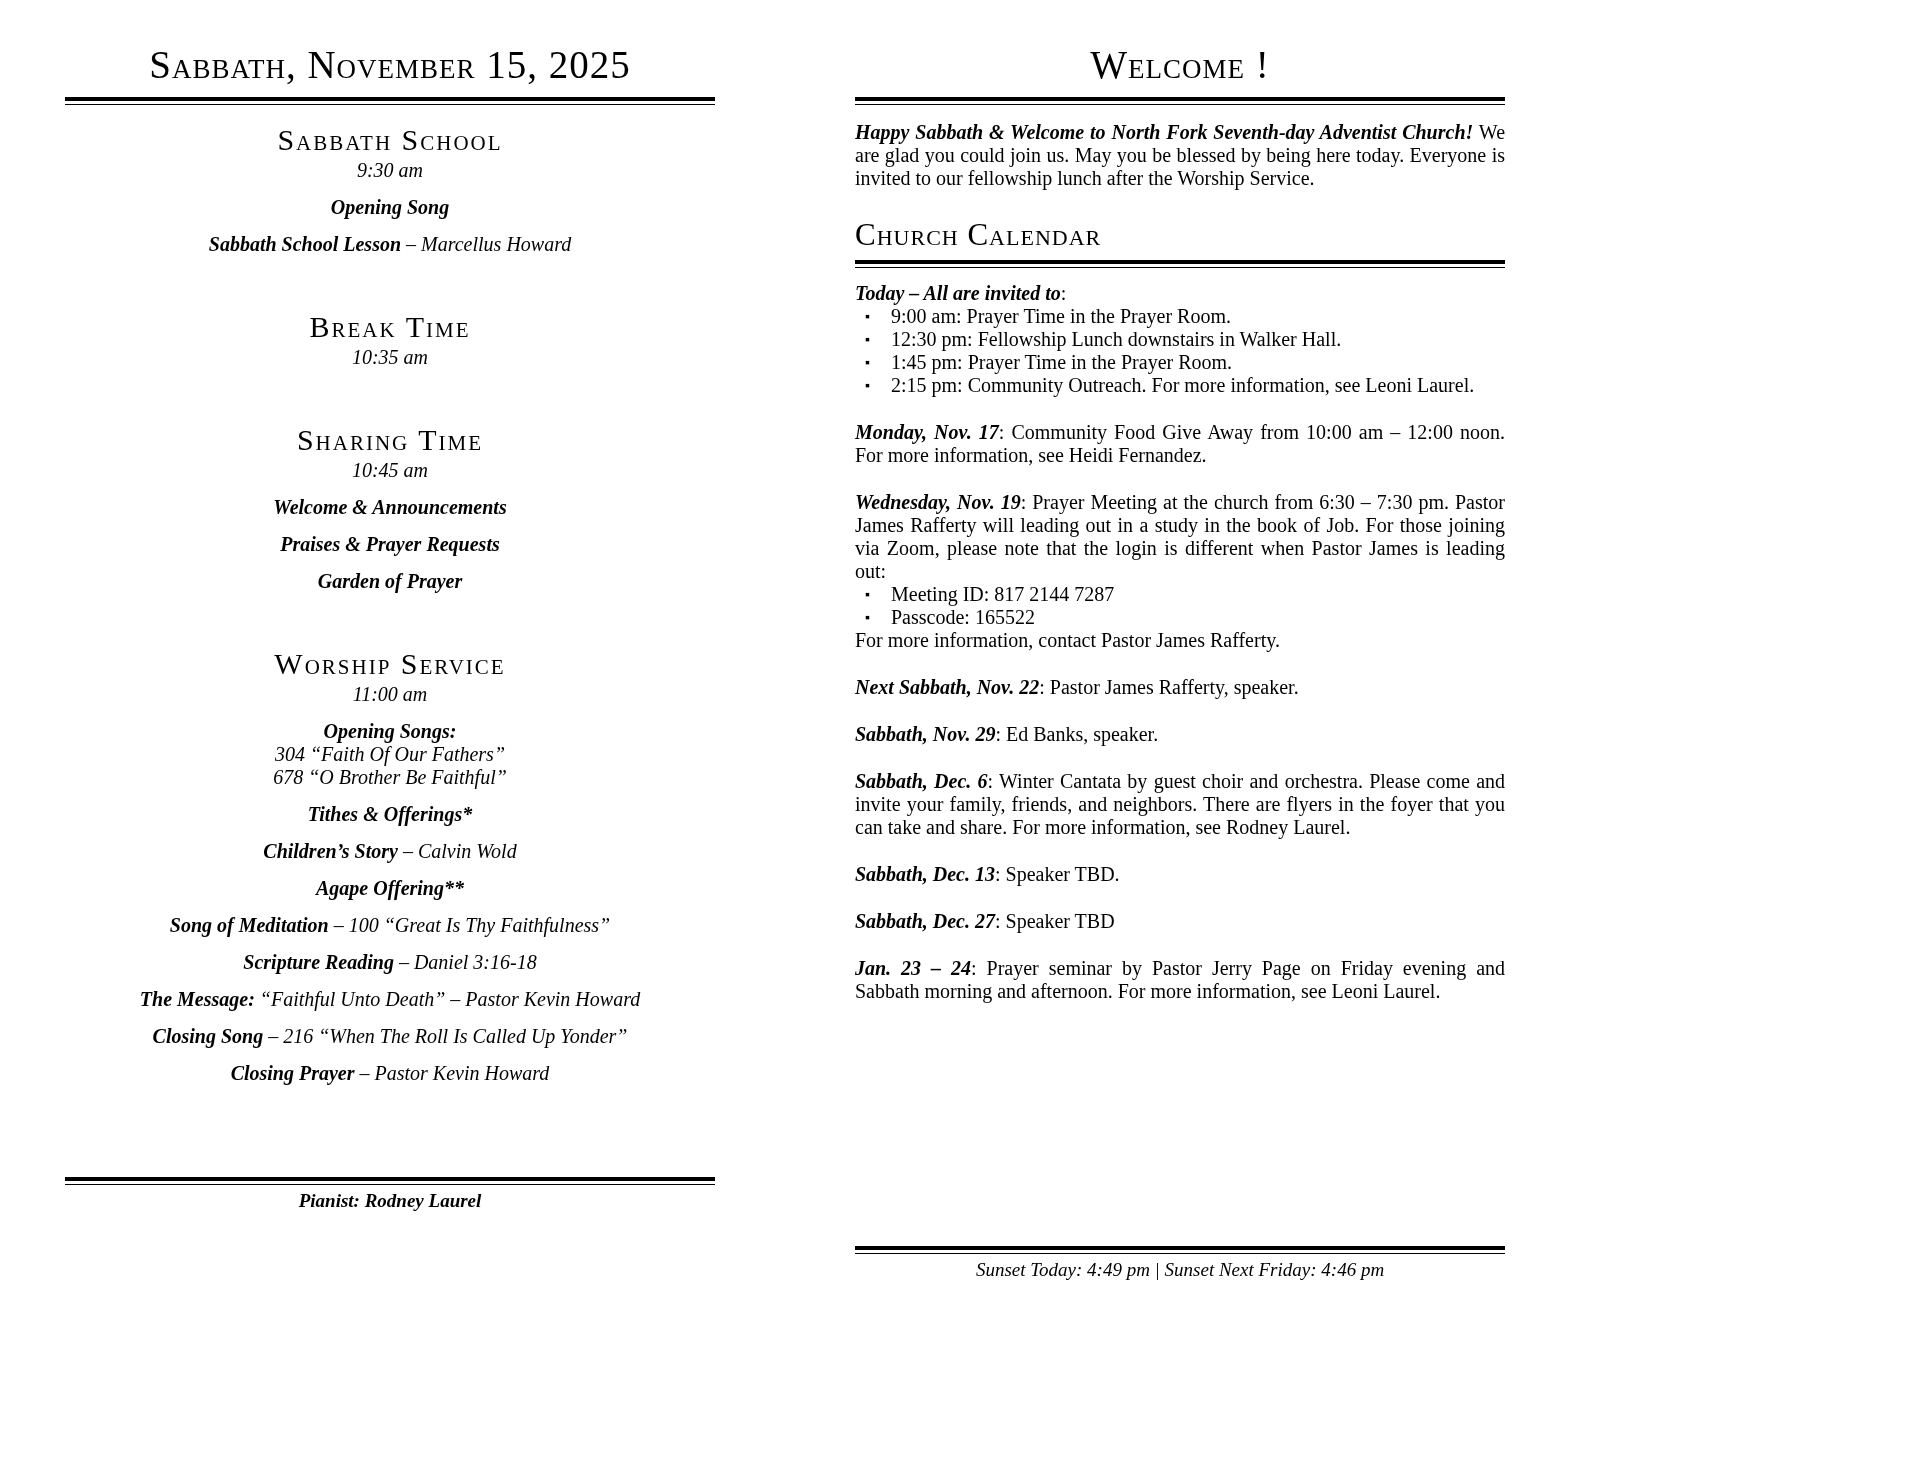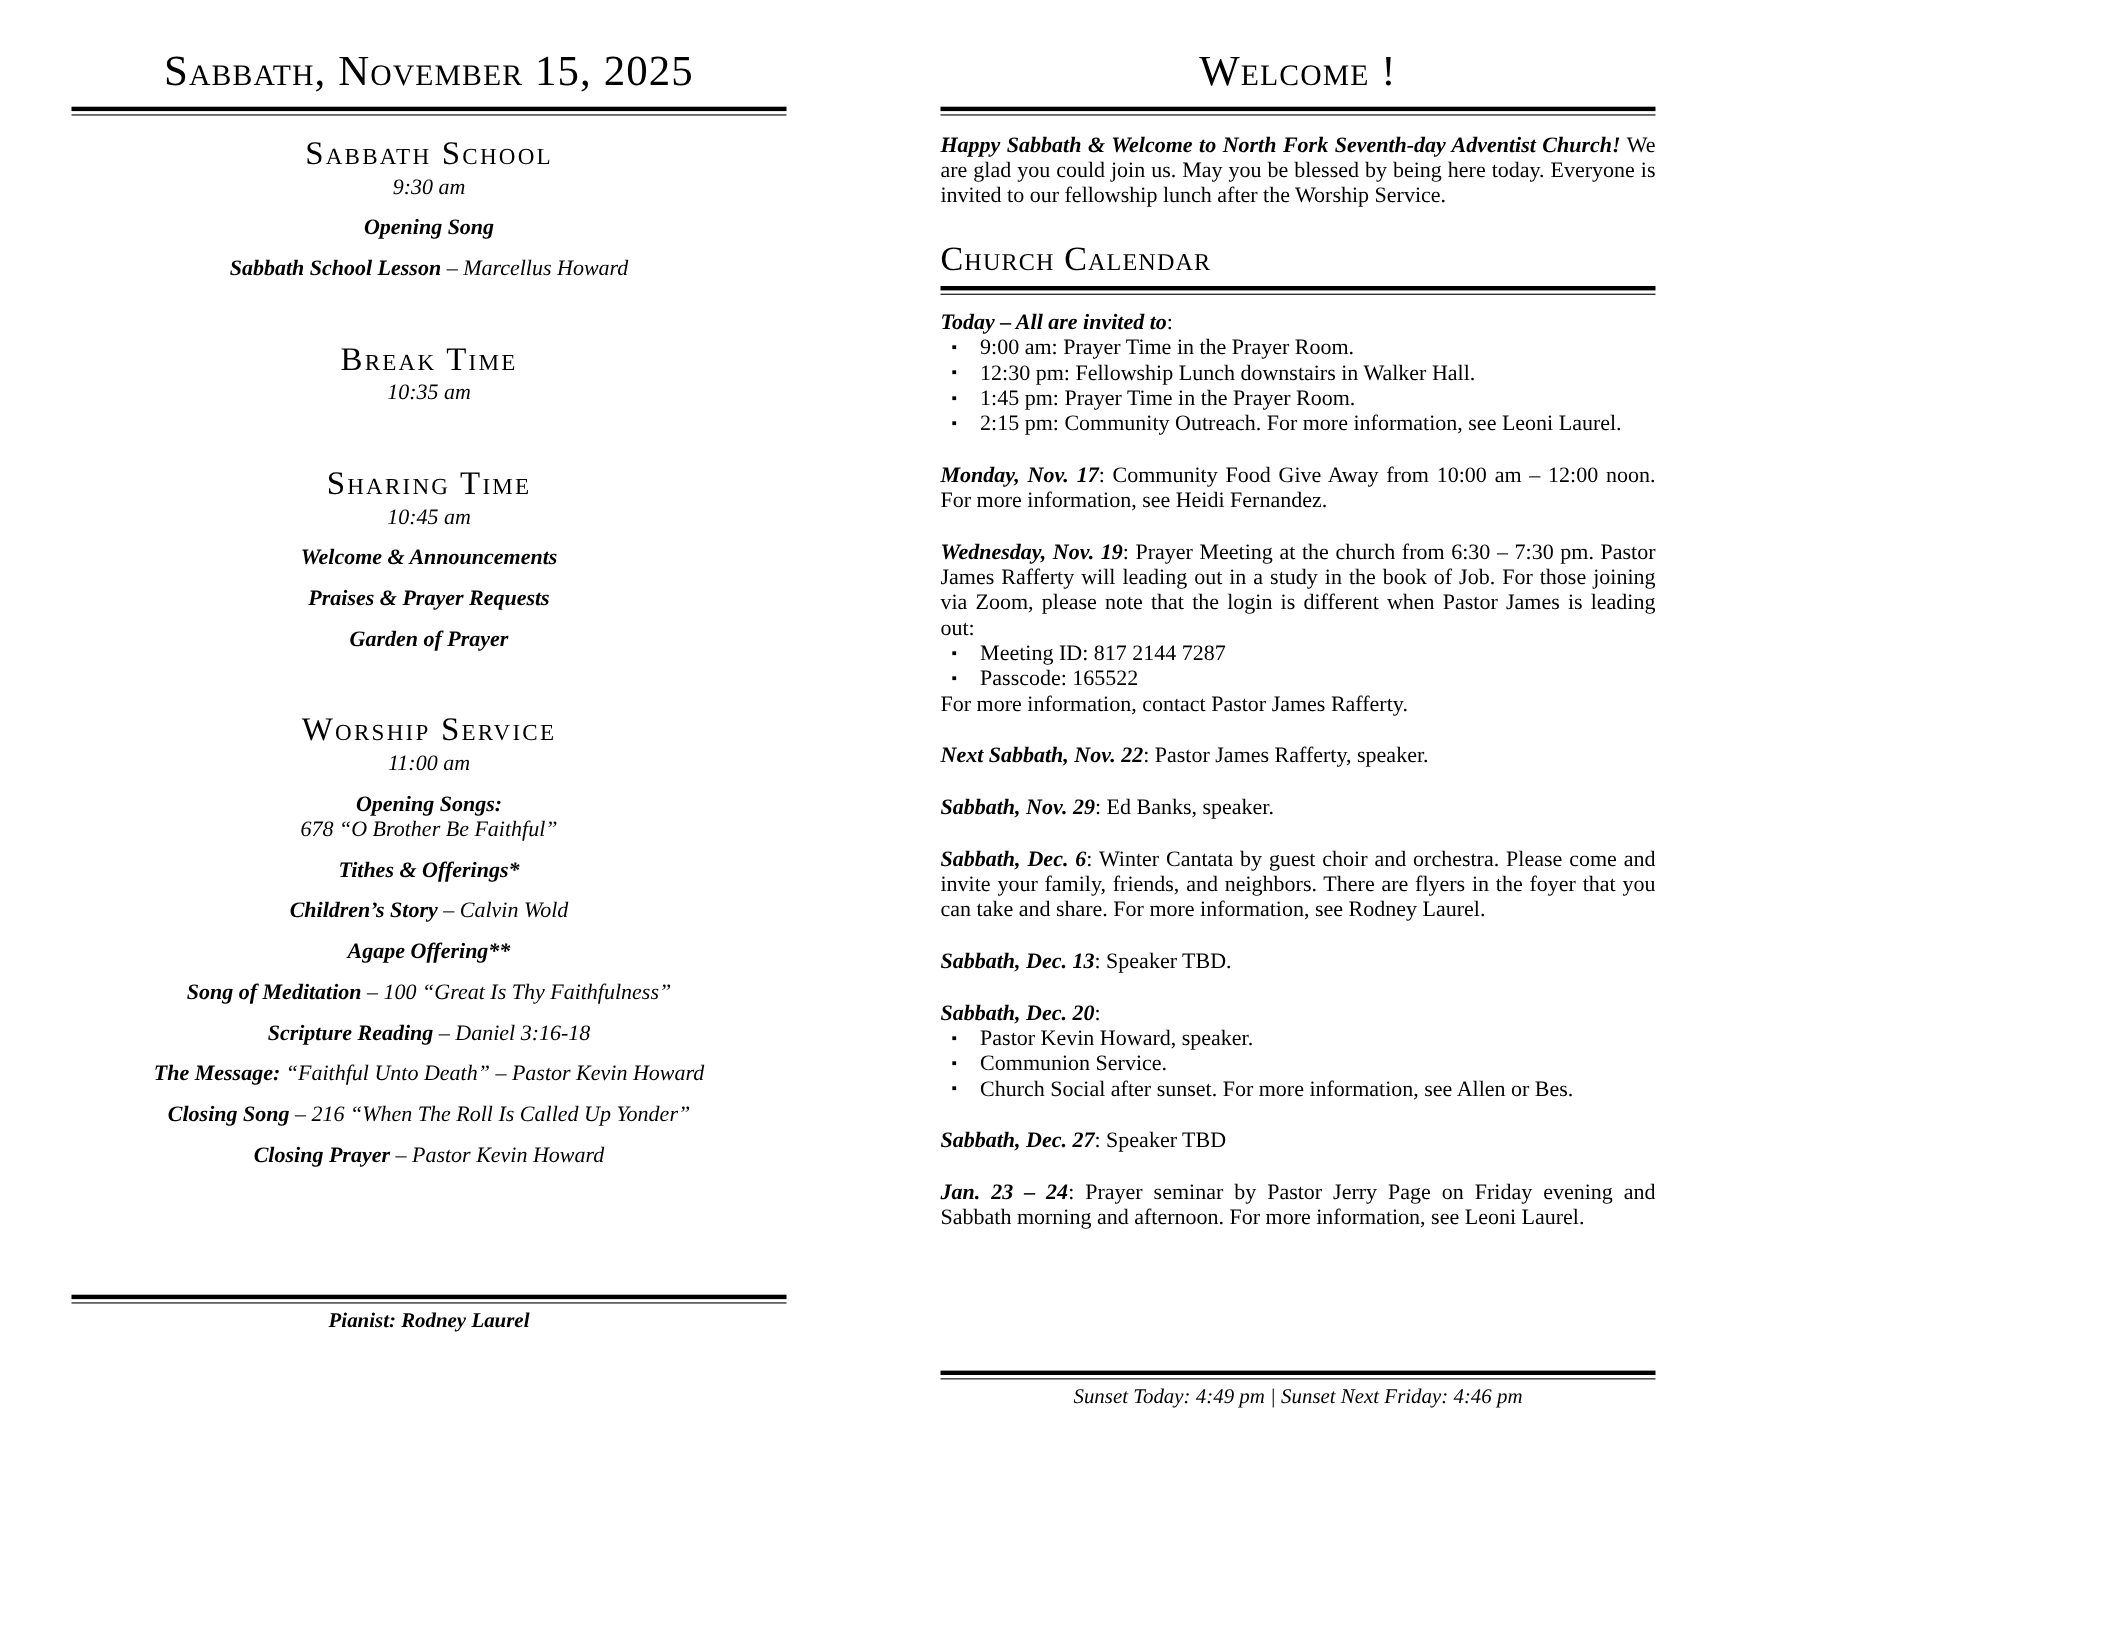--- a/index.html
+++ b/index.html
@@ -151,20 +151,21 @@
           <h2 class="section-heading">Sharing Time</h2>
           <div class="section-time">10:45 am</div>
           <p class="program-item"><span class="item-bold">Welcome &amp; Announcements</span></p>
           <p class="program-item"><span class="item-bold">Praises &amp; Prayer Requests</span></p>
           <p class="program-item"><span class="item-bold">Garden of Prayer</span></p>
         </section>
         <section class="program-section">
           <h2 class="section-heading">Worship Service</h2>
           <div class="section-time">11:00 am</div>
           <p class="program-item"><span class="item-bold">Opening Songs:</span></p>
+          <div class="song-line">304 “Faith Of Our Fathers”</div>
           <div class="song-line">678 “O Brother Be Faithful”</div>
           <p class="program-item"><span class="item-bold">Tithes &amp; Offerings*</span></p>
           <p class="program-item"><span class="item-bold">Children’s Story</span><span class="item-rest"> – Calvin Wold</span></p>
           <p class="program-item"><span class="item-bold">Agape Offering**</span></p>
           <p class="program-item"><span class="item-bold">Song of Meditation</span><span class="item-rest"> – 100 “Great Is Thy Faithfulness”</span></p>
           <p class="program-item"><span class="item-bold">Scripture Reading</span><span class="item-rest"> – Daniel 3:16-18</span></p>
           <p class="program-item"><span class="item-bold">The Message:</span><span class="item-rest"> “Faithful Unto Death” – Pastor Kevin Howard</span></p>
           <p class="program-item"><span class="item-bold">Closing Song</span><span class="item-rest"> – 216 “When The Roll Is Called Up Yonder”</span></p>
           <p class="program-item"><span class="item-bold">Closing Prayer</span><span class="item-rest"> – Pastor Kevin Howard</span></p>
         </section>
@@ -210,28 +211,20 @@
         <div class="calendar-entry">
           <p class="entry-text"><span class="entry-label">Sabbath, Nov. 29</span><span class="entry-rest">: Ed Banks, speaker.</span></p>
         </div>
         <div class="calendar-entry">
           <p class="entry-text"><span class="entry-label">Sabbath, Dec. 6</span><span class="entry-rest">: Winter Cantata by guest choir and orchestra. Please come and invite your family, friends, and neighbors. There are flyers in the foyer that you can take and share. For more information, see Rodney Laurel.</span></p>
         </div>
         <div class="calendar-entry">
           <p class="entry-text"><span class="entry-label">Sabbath, Dec. 13</span><span class="entry-rest">: Speaker TBD.</span></p>
         </div>
         <div class="calendar-entry">
-          <p class="entry-text"><span class="entry-label">Sabbath, Dec. 20</span><span class="entry-rest">:</span></p>
-          <ul class="bullet-list">
-            <li class="bullet-item">Pastor Kevin Howard, speaker.</li>
-            <li class="bullet-item">Communion Service.</li>
-            <li class="bullet-item">Church Social after sunset. For more information, see Allen or Bes.</li>
-          </ul>
-        </div>
-        <div class="calendar-entry">
           <p class="entry-text"><span class="entry-label">Sabbath, Dec. 27</span><span class="entry-rest">: Speaker TBD</span></p>
         </div>
         <div class="calendar-entry">
           <p class="entry-text"><span class="entry-label">Jan. 23 – 24</span><span class="entry-rest">: Prayer seminar by Pastor Jerry Page on Friday evening and Sabbath morning and afternoon. For more information, see Leoni Laurel.</span></p>
         </div>
       </div>
   </div>
 
   <div class="footer footer-left">
     <div class="rule-double-footer"></div>

